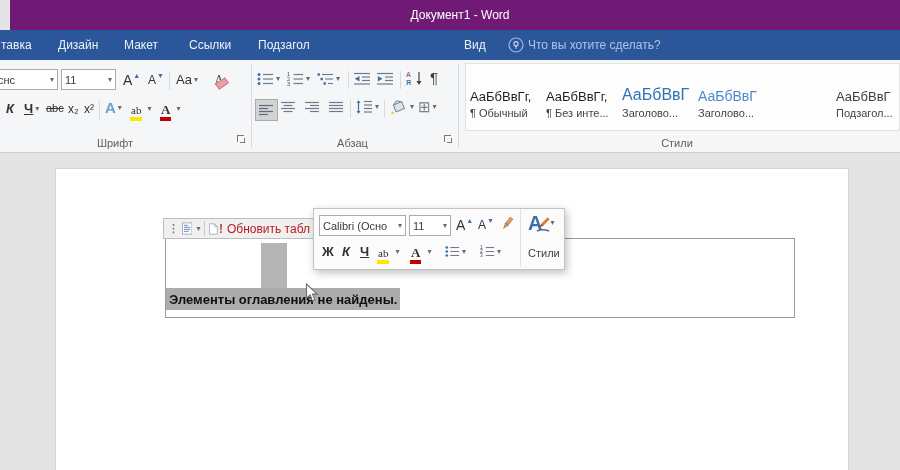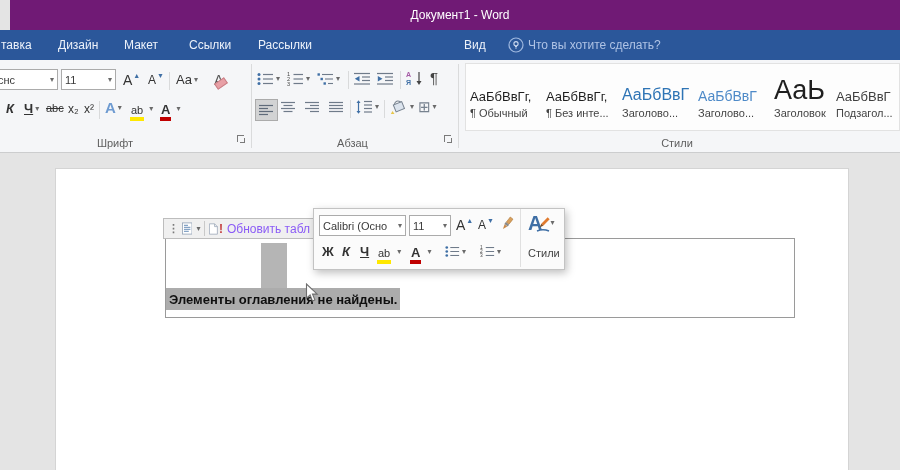--- a/index.html
+++ b/index.html
@@ -27,21 +27,21 @@
        border-left:1px solid #7A7A7A;border-top:1px solid #7A7A7A;}
   .launcher::after{content:"";position:absolute;left:3px;top:3px;width:4px;height:4px;
        border-right:1px solid #7A7A7A;border-bottom:1px solid #7A7A7A;}
   .combo{position:absolute;background:#FFFFFF;border:1px solid #ABABAB;display:flex;
        align-items:center;font-size:11px;color:#3A3A3A;padding:0 3px;box-sizing:border-box;
        height:21px;white-space:nowrap;overflow:hidden;}
   .combo .dd{margin-left:auto;}
   .dd{font-size:8px;color:#6A6A6A;line-height:1;display:inline-block;}
   .glyph{font-size:13px;color:#333;line-height:1;}
   .ribbtn{position:absolute;display:flex;align-items:center;gap:2px;}
-  .bar-icon{position:relative;display:inline-block;line-height:1;}
+  .bar-icon{position:relative;display:inline-block;line-height:1;font-family:Liberation Serif, serif;}
   .color-bar{position:absolute;left:-1px;right:-1px;bottom:-4px;height:4px;}
   .caret-up,.caret-dn{font-size:7px;color:#3F6FA5;position:relative;top:-5px;left:-1px;}
   .sel{background:#D2D3D4;border:1px solid #ABABAB;}
   .eraser{position:absolute;width:10px;height:5px;background:#E8A0A6;border:1px solid #C87F86;
        transform:rotate(-35deg);right:-4px;bottom:1px;}
 
   
   .gallery-frame{position:absolute;left:465px;top:3px;width:433px;height:66px;
        border:1px solid #E2E2E2;background:#FDFDFD;}
   .style-item{position:absolute;top:6px;height:60px;width:72px;overflow:hidden;cursor:default;}
@@ -50,21 +50,21 @@
   .style-label{margin-top:3px;font-size:11px;color:#444;white-space:nowrap;}
 
   
   .docarea{position:absolute;left:0;top:153px;width:900px;height:317px;background:#E4E4E4;}
   .page{position:absolute;left:55px;top:15px;width:792px;height:302px;background:#FFFFFF;
        border:1px solid #D4D4D4;border-bottom:none;}
   .toc-header{position:absolute;left:163px;top:65px;width:152px;height:21px;background:#F0F0F0;
        border:1px solid #BDBDBD;box-sizing:border-box;display:flex;align-items:center;
        padding:0 4px;gap:4px;overflow:hidden;z-index:4;}
   .toc-header .dots{font-size:11px;color:#7A7A7A;font-weight:bold;letter-spacing:-1px;}
-  .toc-update-label{font-size:12px;color:#8b5cf6;white-space:nowrap;}
+  .toc-update-label{font-size:12px;color:#b91c1c;white-space:nowrap;}
   .hdr-sep{width:1px;height:15px;background:#C9C9C9;}
   .excl{color:#C43E3E;font-weight:bold;font-size:12px;margin-left:-3px;}
   .toc-box{position:absolute;left:165px;top:85px;width:630px;height:80px;background:#FFFFFF;
        border:1px solid #9A9A9A;box-sizing:border-box;z-index:3;}
   .toc-heading{position:absolute;left:172px;top:88px;font-size:26px;color:#44719F;z-index:5;}
   .toc-pmark-sel{position:absolute;left:261px;top:90px;width:26px;height:46px;background:#B5B5B5;z-index:4;}
   .toc-line-sel{position:absolute;left:166px;top:135px;width:234px;height:22px;background:#ACACAC;
        z-index:5;display:flex;align-items:center;}
   .toc-message{font-size:13px;font-weight:bold;color:#0F0F0F;padding-left:3px;white-space:nowrap;}
 
@@ -87,21 +87,21 @@
 
   <div class="titlebar">
     <div class="doc-title">Документ1 - Word</div>
   </div>
 
   <div class="tabrow">
     <span class="rtab" style="left:1px">тавка</span>
     <span class="rtab" style="left:58px">Дизайн</span>
     <span class="rtab" style="left:124px">Макет</span>
     <span class="rtab" style="left:189px">Ссылки</span>
-    <span class="rtab" style="left:258px">Рассылки</span>
+    <span class="rtab" style="left:258px">Подзагол</span>
     <span class="rtab" style="left:464px">Вид</span>
     <span class="bulb" style="left:508px">
       <svg width="16" height="16" viewBox="0 0 16 16">
         <circle cx="8" cy="8" r="7" fill="none" stroke="#9FB8DF" stroke-width="1.2"></circle>
         <circle cx="8" cy="6.7" r="2.1" fill="none" stroke="#C9D7EE" stroke-width="1.1"></circle>
         <line x1="7" y1="9.5" x2="9" y2="9.5" stroke="#C9D7EE" stroke-width="1"></line>
         <line x1="7.2" y1="11" x2="8.8" y2="11" stroke="#C9D7EE" stroke-width="1"></line>
       </svg>
     </span>
     <span class="assist-text" style="left:528px">Что вы хотите сделать?</span>
@@ -338,24 +338,20 @@
       <div class="style-preview" style="color: rgb(31, 31, 31);">АаБбВвГг,</div>
       <div class="style-label">¶ Без инте...</div>
     </div>
     <div class="style-item" style="left:622px">
       <div class="style-preview" style="font-size: 16px; color: rgb(46, 116, 181);">АаБбВвГ</div>
       <div class="style-label">Заголово...</div>
     </div>
     <div class="style-item" style="left:698px">
       <div class="style-preview" style="font-size: 14px; color: rgb(78, 138, 200);">АаБбВвГ</div>
       <div class="style-label">Заголово...</div>
-    </div>
-    <div class="style-item" style="left:774px;width:58px">
-      <div class="style-preview" style="font-size: 27px; color: rgb(31, 31, 31);">АаЬ</div>
-      <div class="style-label">Заголовок</div>
     </div>
     <div class="style-item" style="left:836px;width:62px">
       <div class="style-preview" style="color: rgb(63, 63, 63);">АаБбВвГ</div>
       <div class="style-label">Подзагол...</div>
     </div>
     <div class="grouplabel" style="left:462px;width:430px">Стили</div>
   </div>
 
   <div class="docarea">
     <div class="page"></div>

